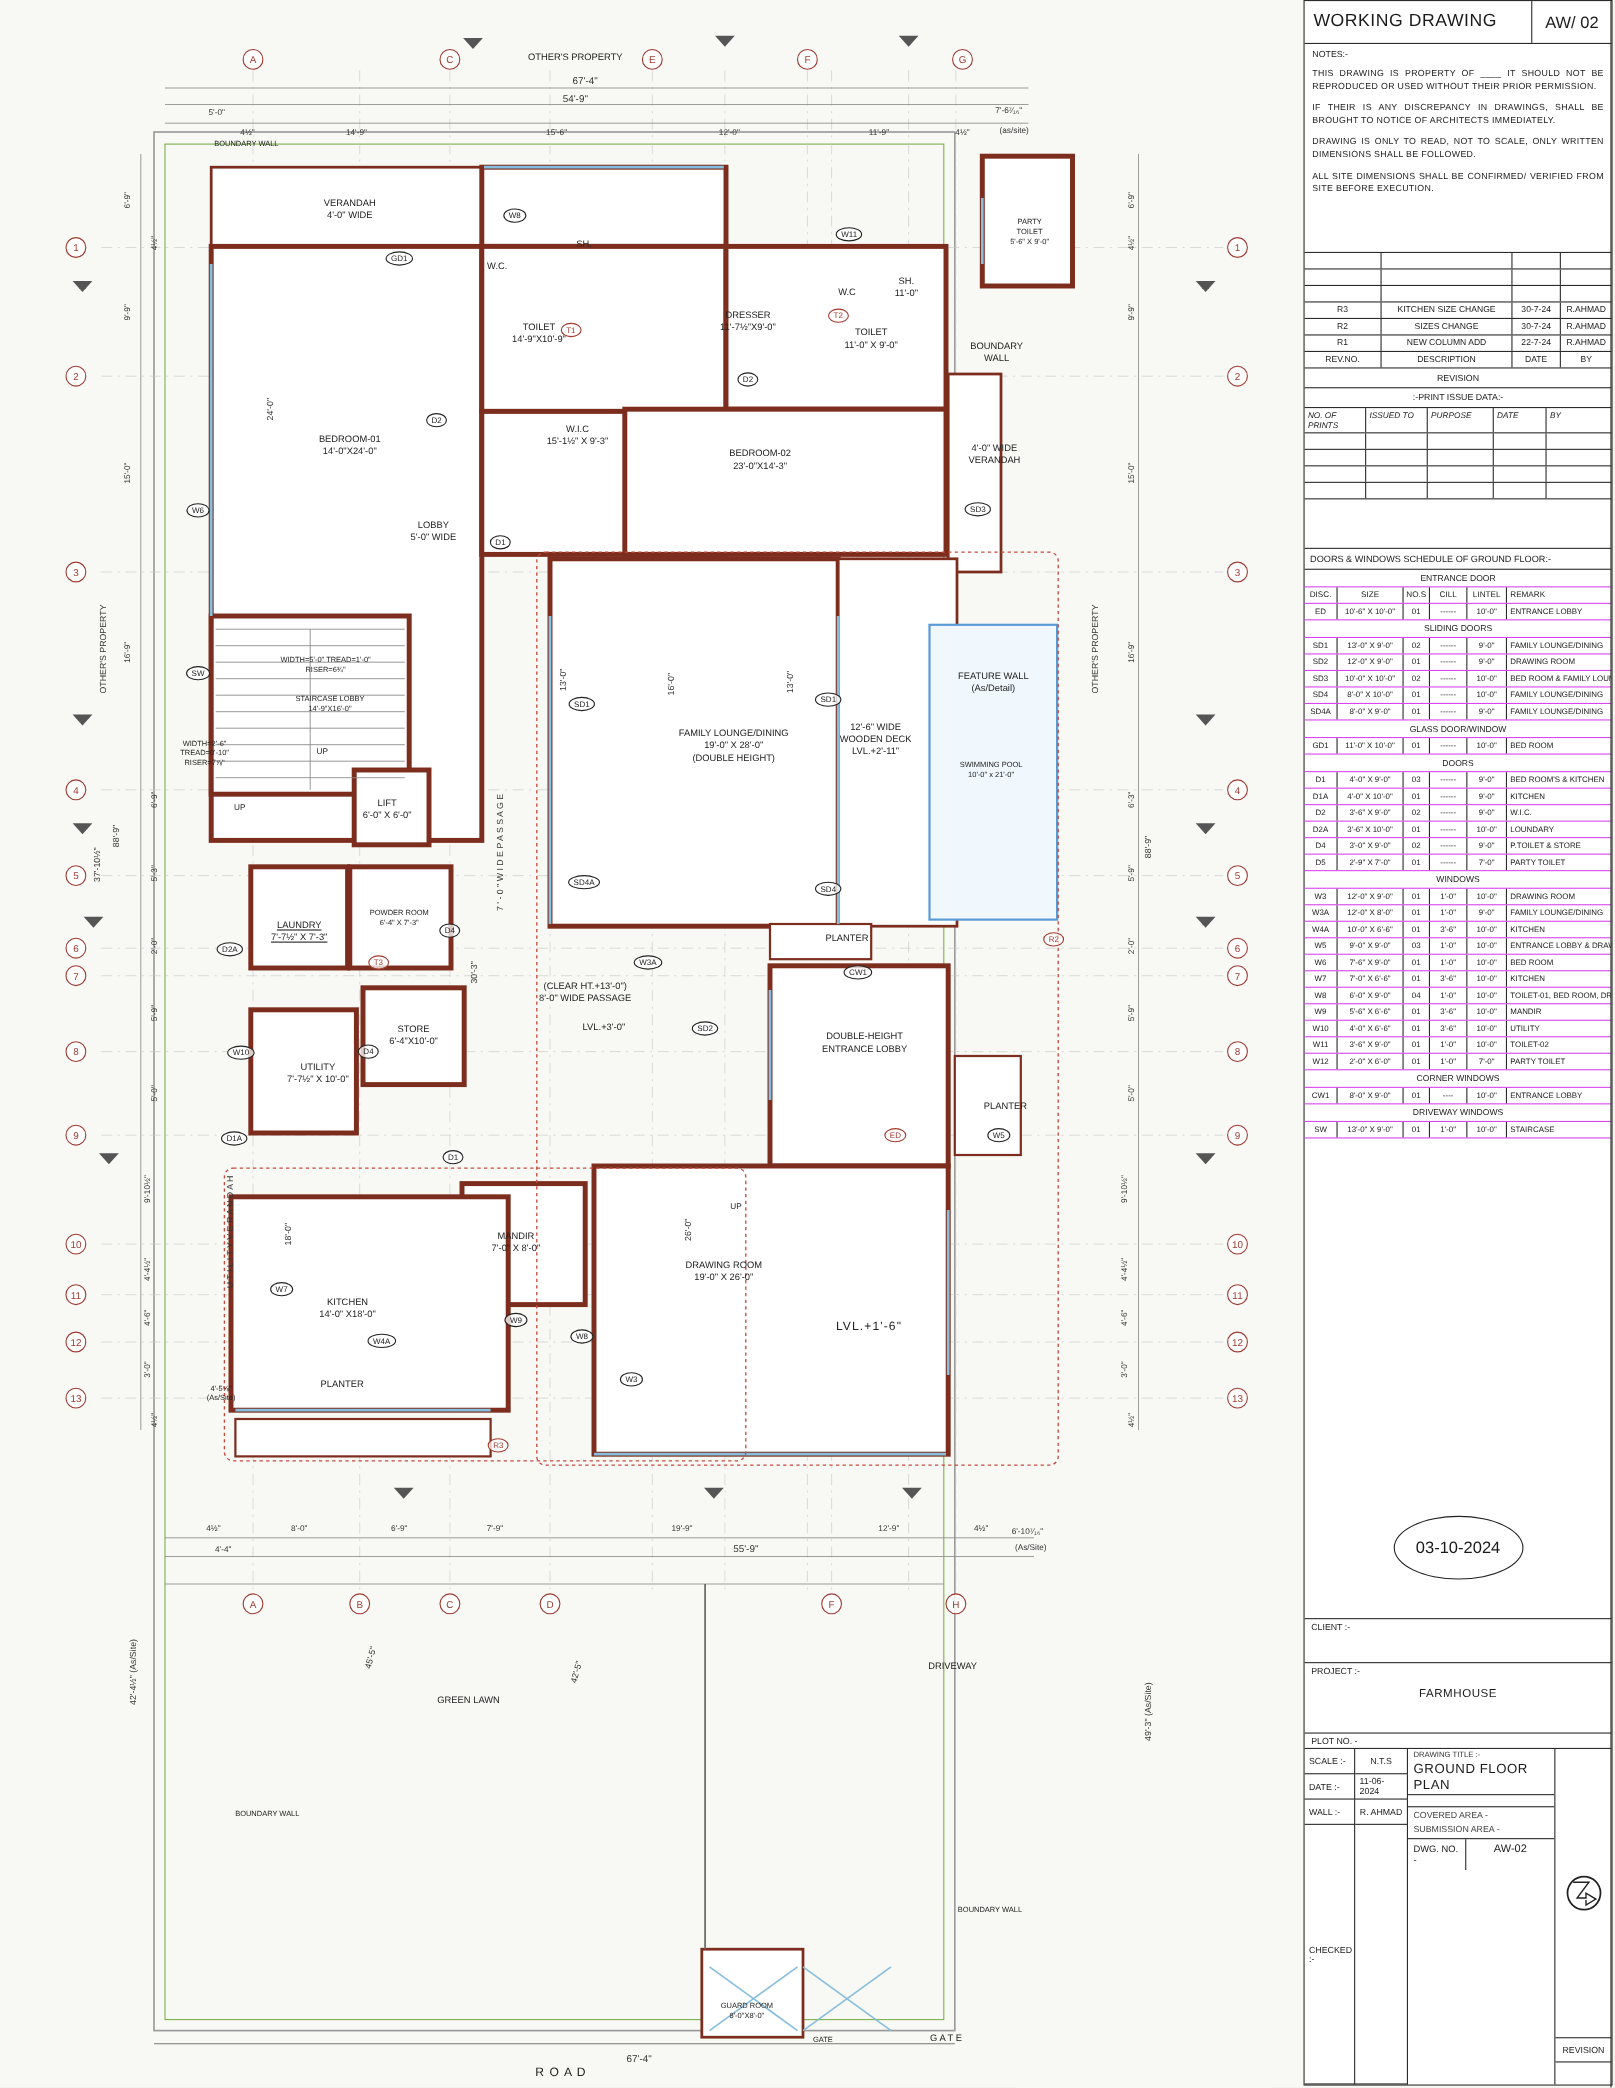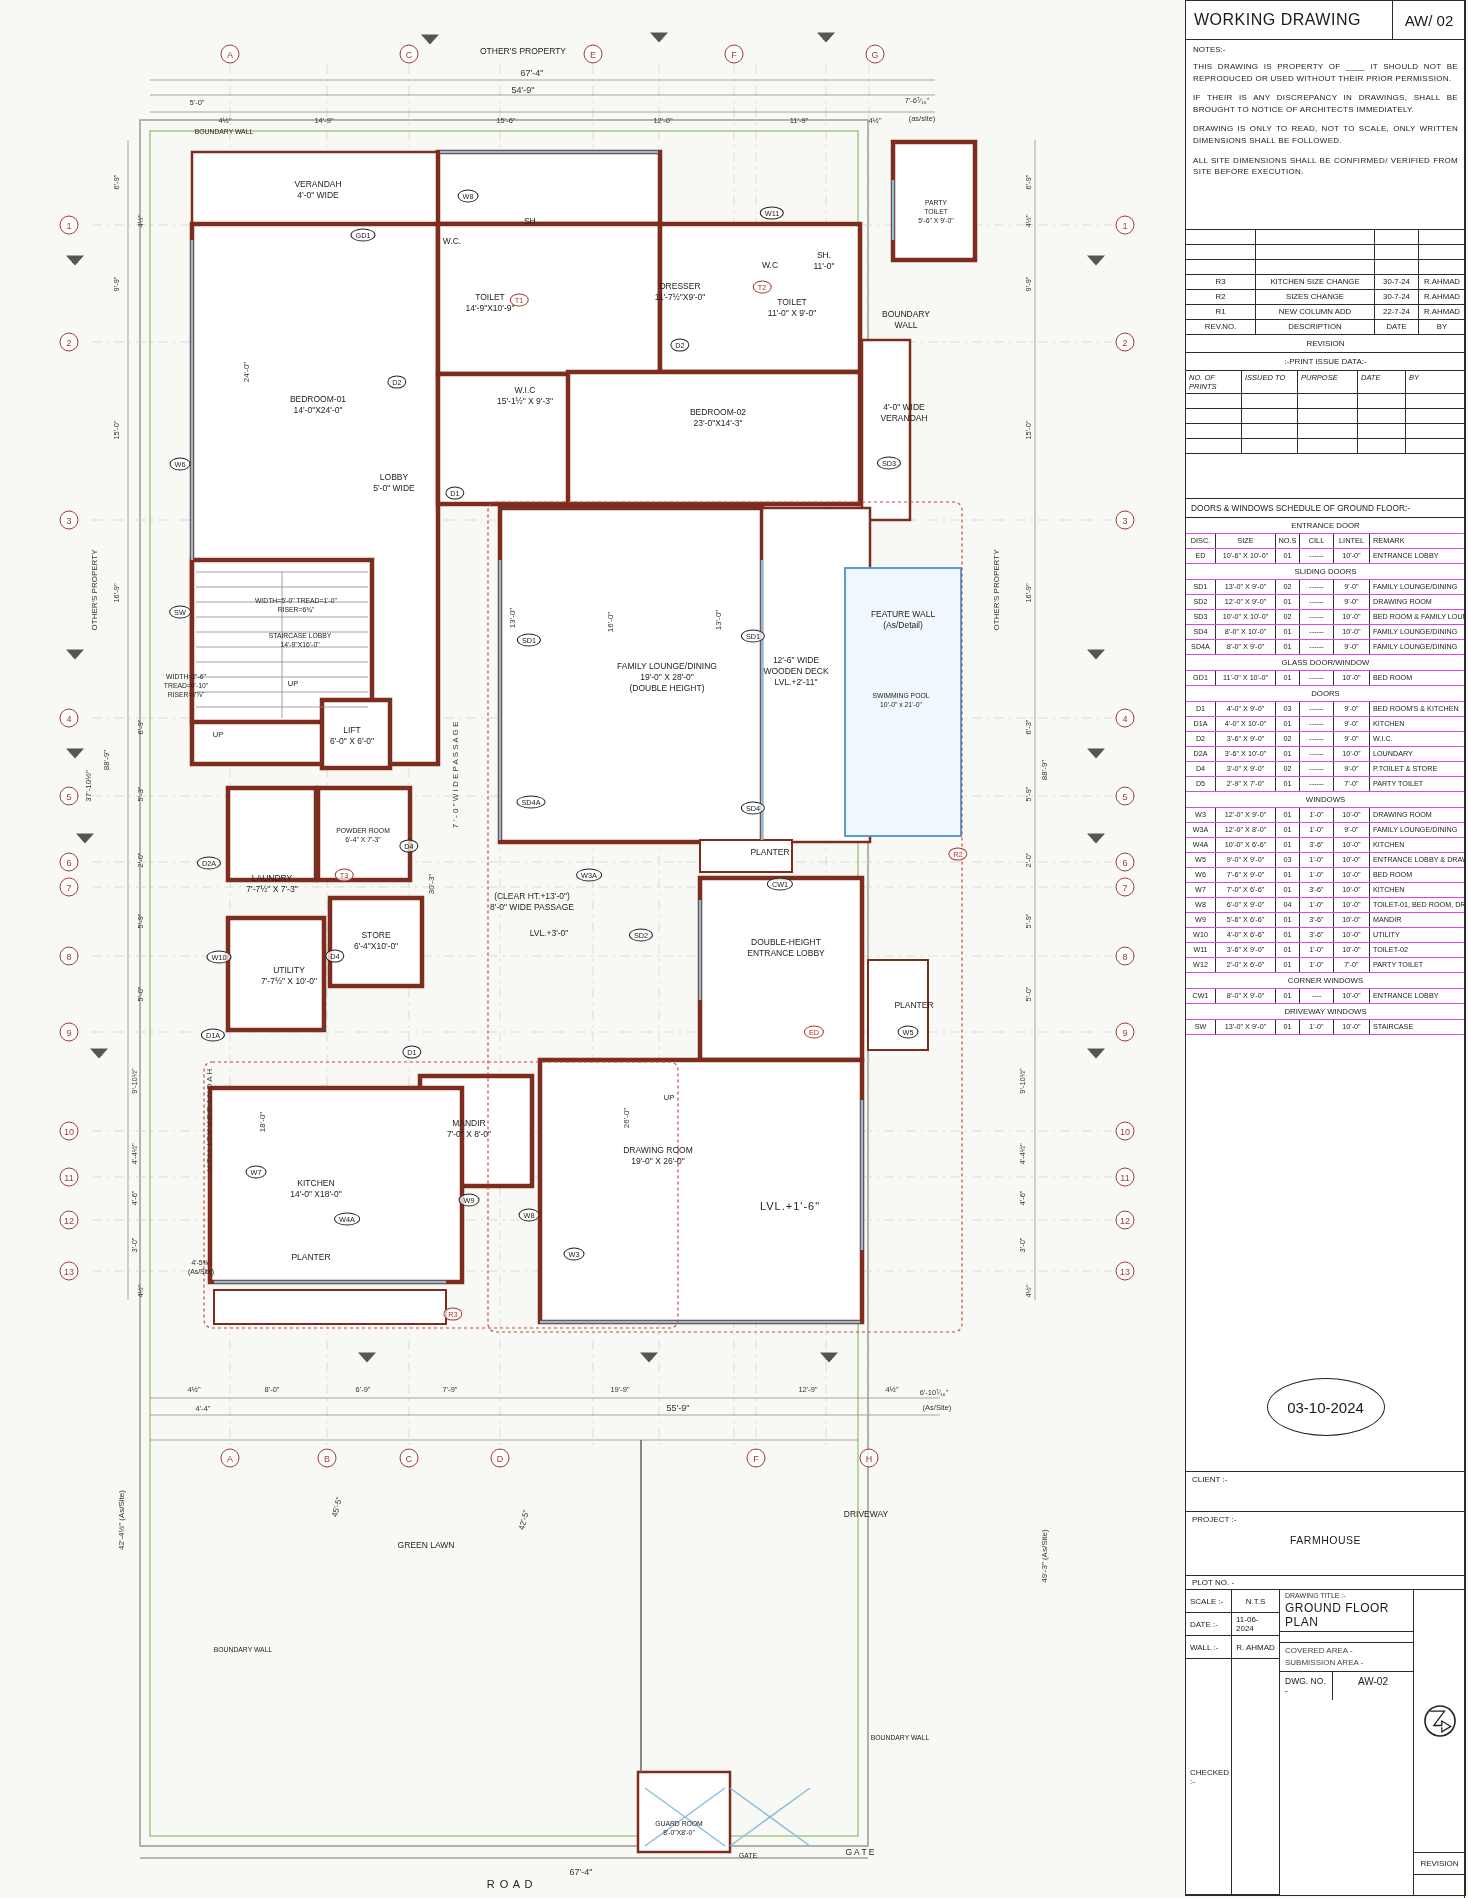--- a/index.html
+++ b/index.html
@@ -258,21 +258,21 @@
           <div>TOILET</div>
           <div>5'-6" X 9'-0"</div>
         </div>
 
         <div class="lbl" style="left: 906px; top: 320px;">
           <div>BOUNDARY</div>
           <div>WALL</div>
           <div></div>
         </div>
 
-        <div class="lbl" style="left: 718px; top: 418px;">
+        <div class="lbl" style="left: 691px; top: 418px;">
           <div>BEDROOM-02</div>
           <div>23'-0"X14'-3"</div>
           <div></div>
         </div>
 
         <div class="lbl" style="left: 904px; top: 413px;">
           <div>4'-0" WIDE</div>
           <div>VERANDAH</div>
           <div></div>
         </div>
@@ -324,21 +324,21 @@
           <div>10'-0" x 21'-0"</div>
           <div></div>
         </div>
 
         <div class="lbl" style="left: 352px; top: 736px;">
           <div>LIFT</div>
           <div>6'-0" X 6'-0"</div>
           <div></div>
         </div>
 
-        <div class="lbl" style="left: 272px; top: 884px;">
+        <div class="lbl" style="left: 272px; top: 847px; text-decoration: underline;">
           <div>LAUNDRY</div>
           <div>7'-7½" X 7'-3"</div>
           <div></div>
         </div>
 
         <div class="lbl small" style="left: 363px; top: 836px;">
           <div>POWDER ROOM</div>
           <div>6'-4" X 7'-3"</div>
           <div></div>
         </div>

